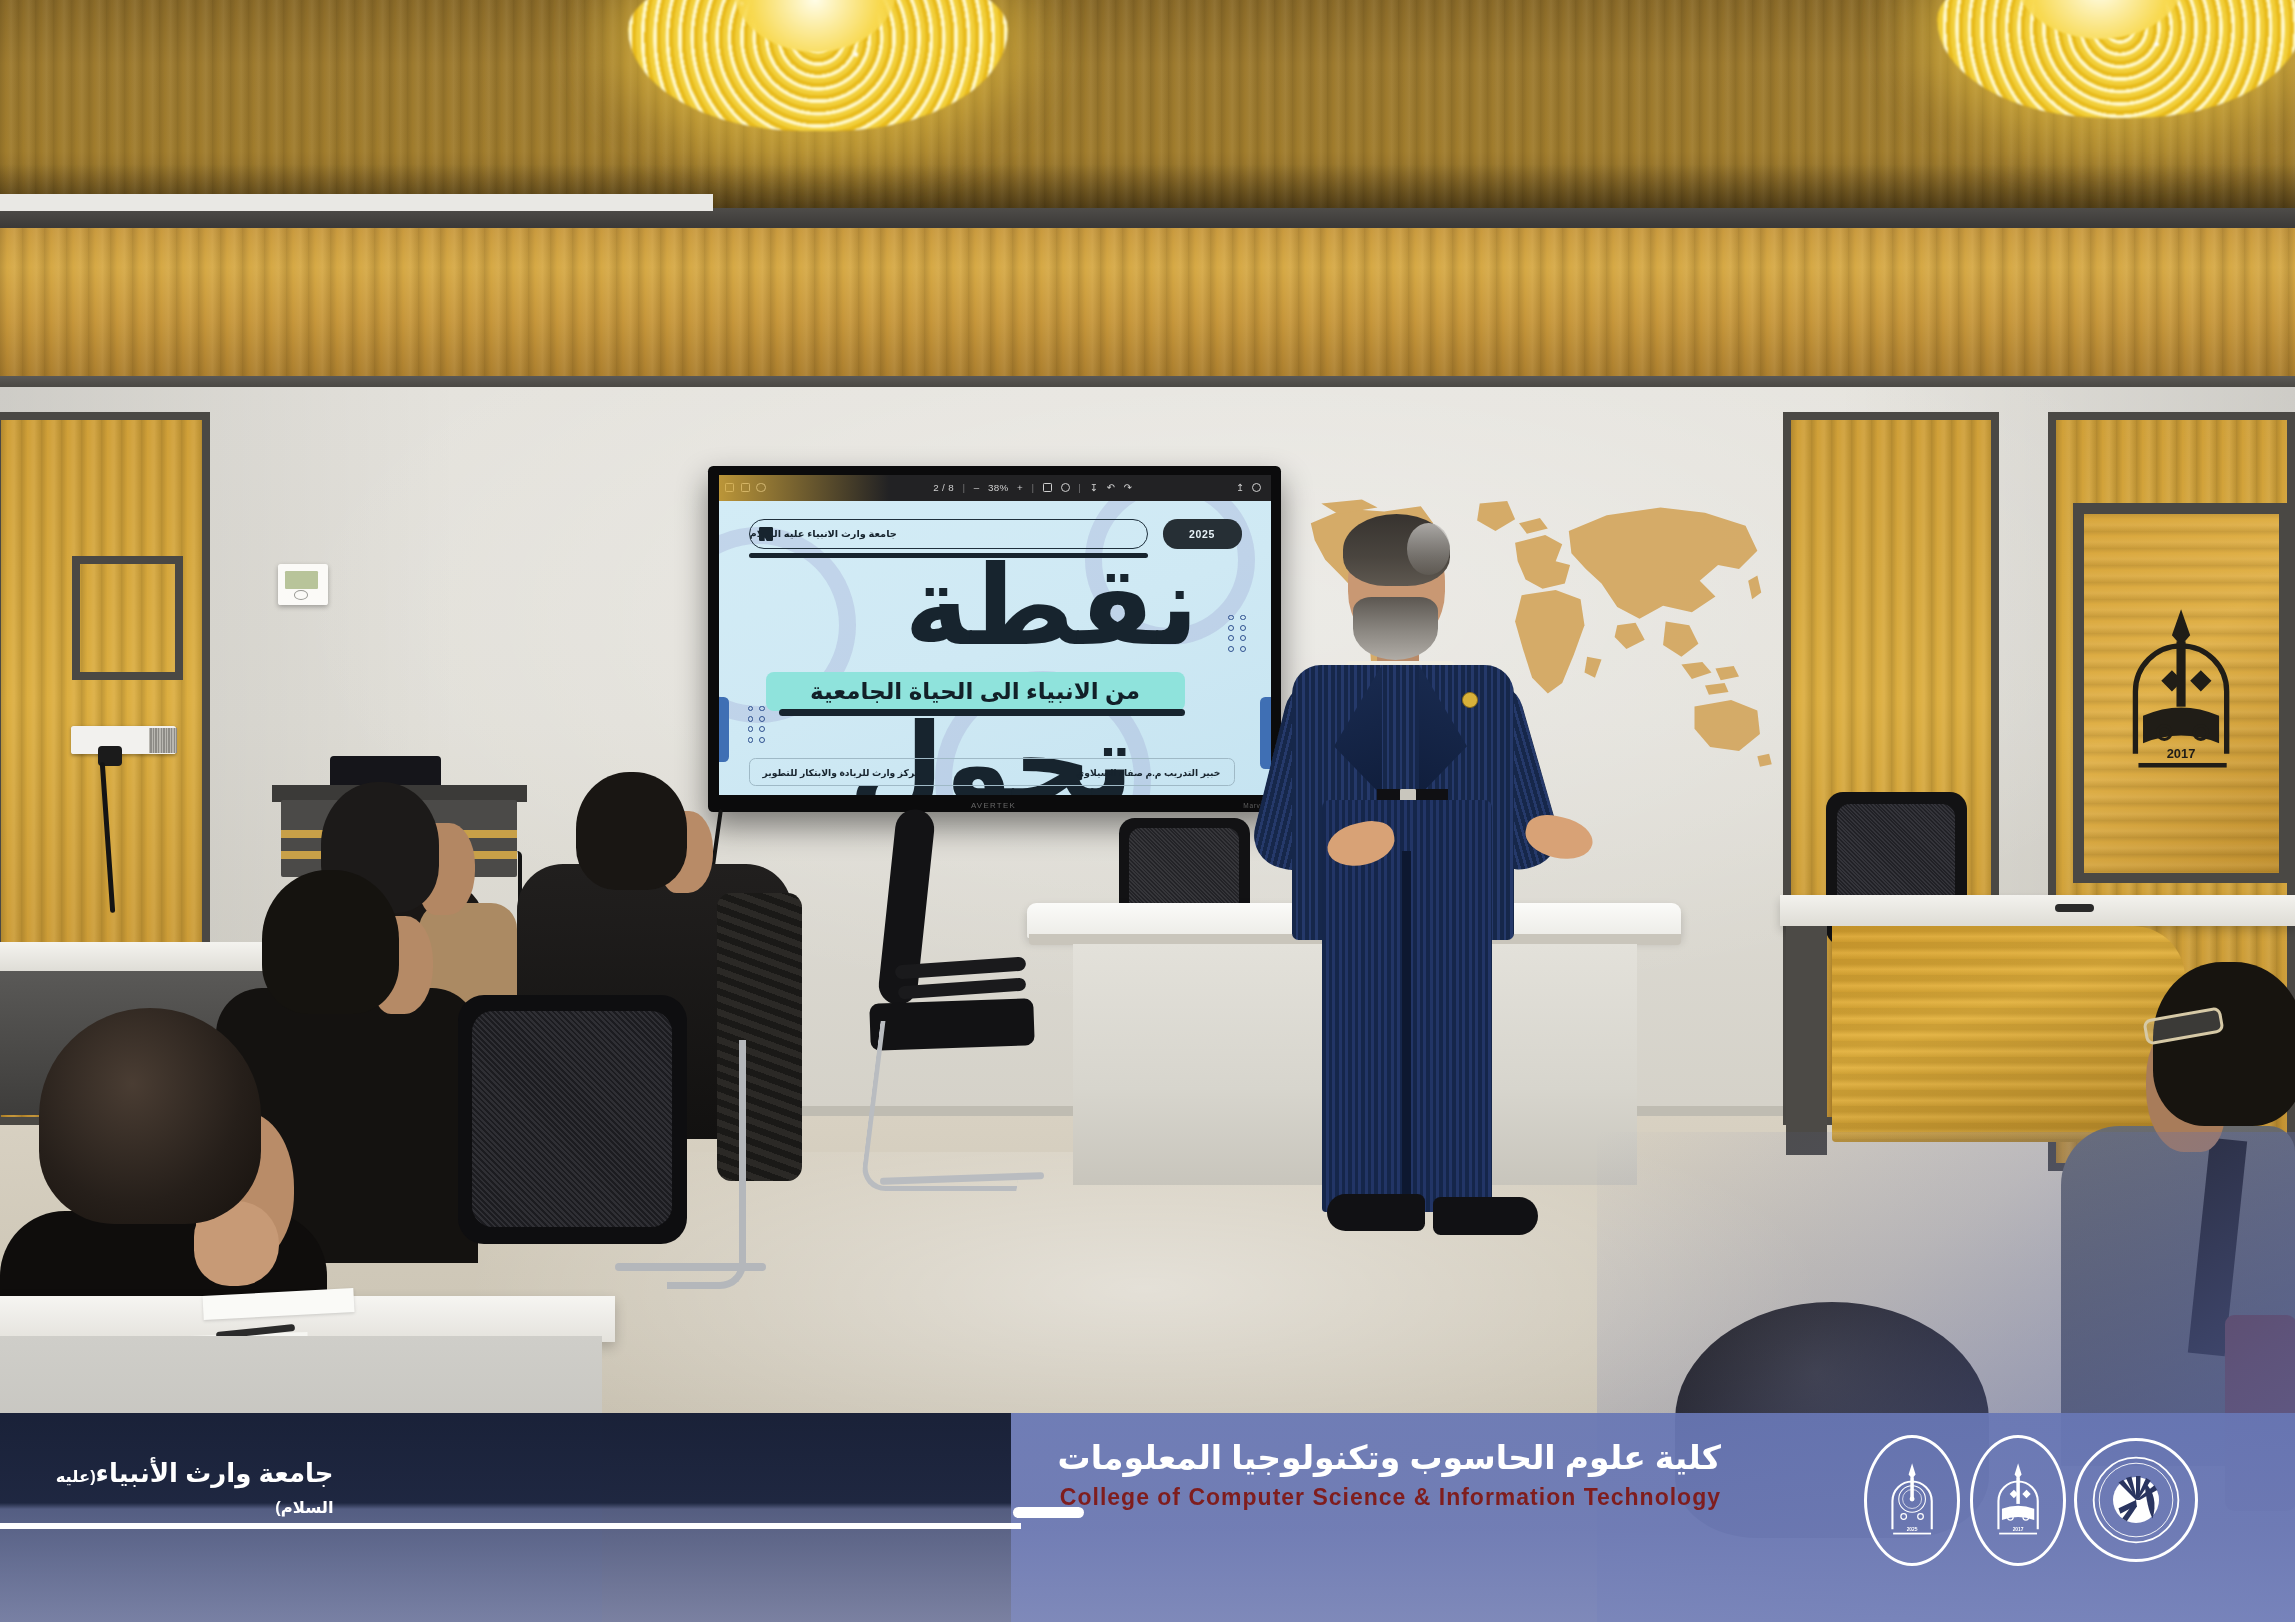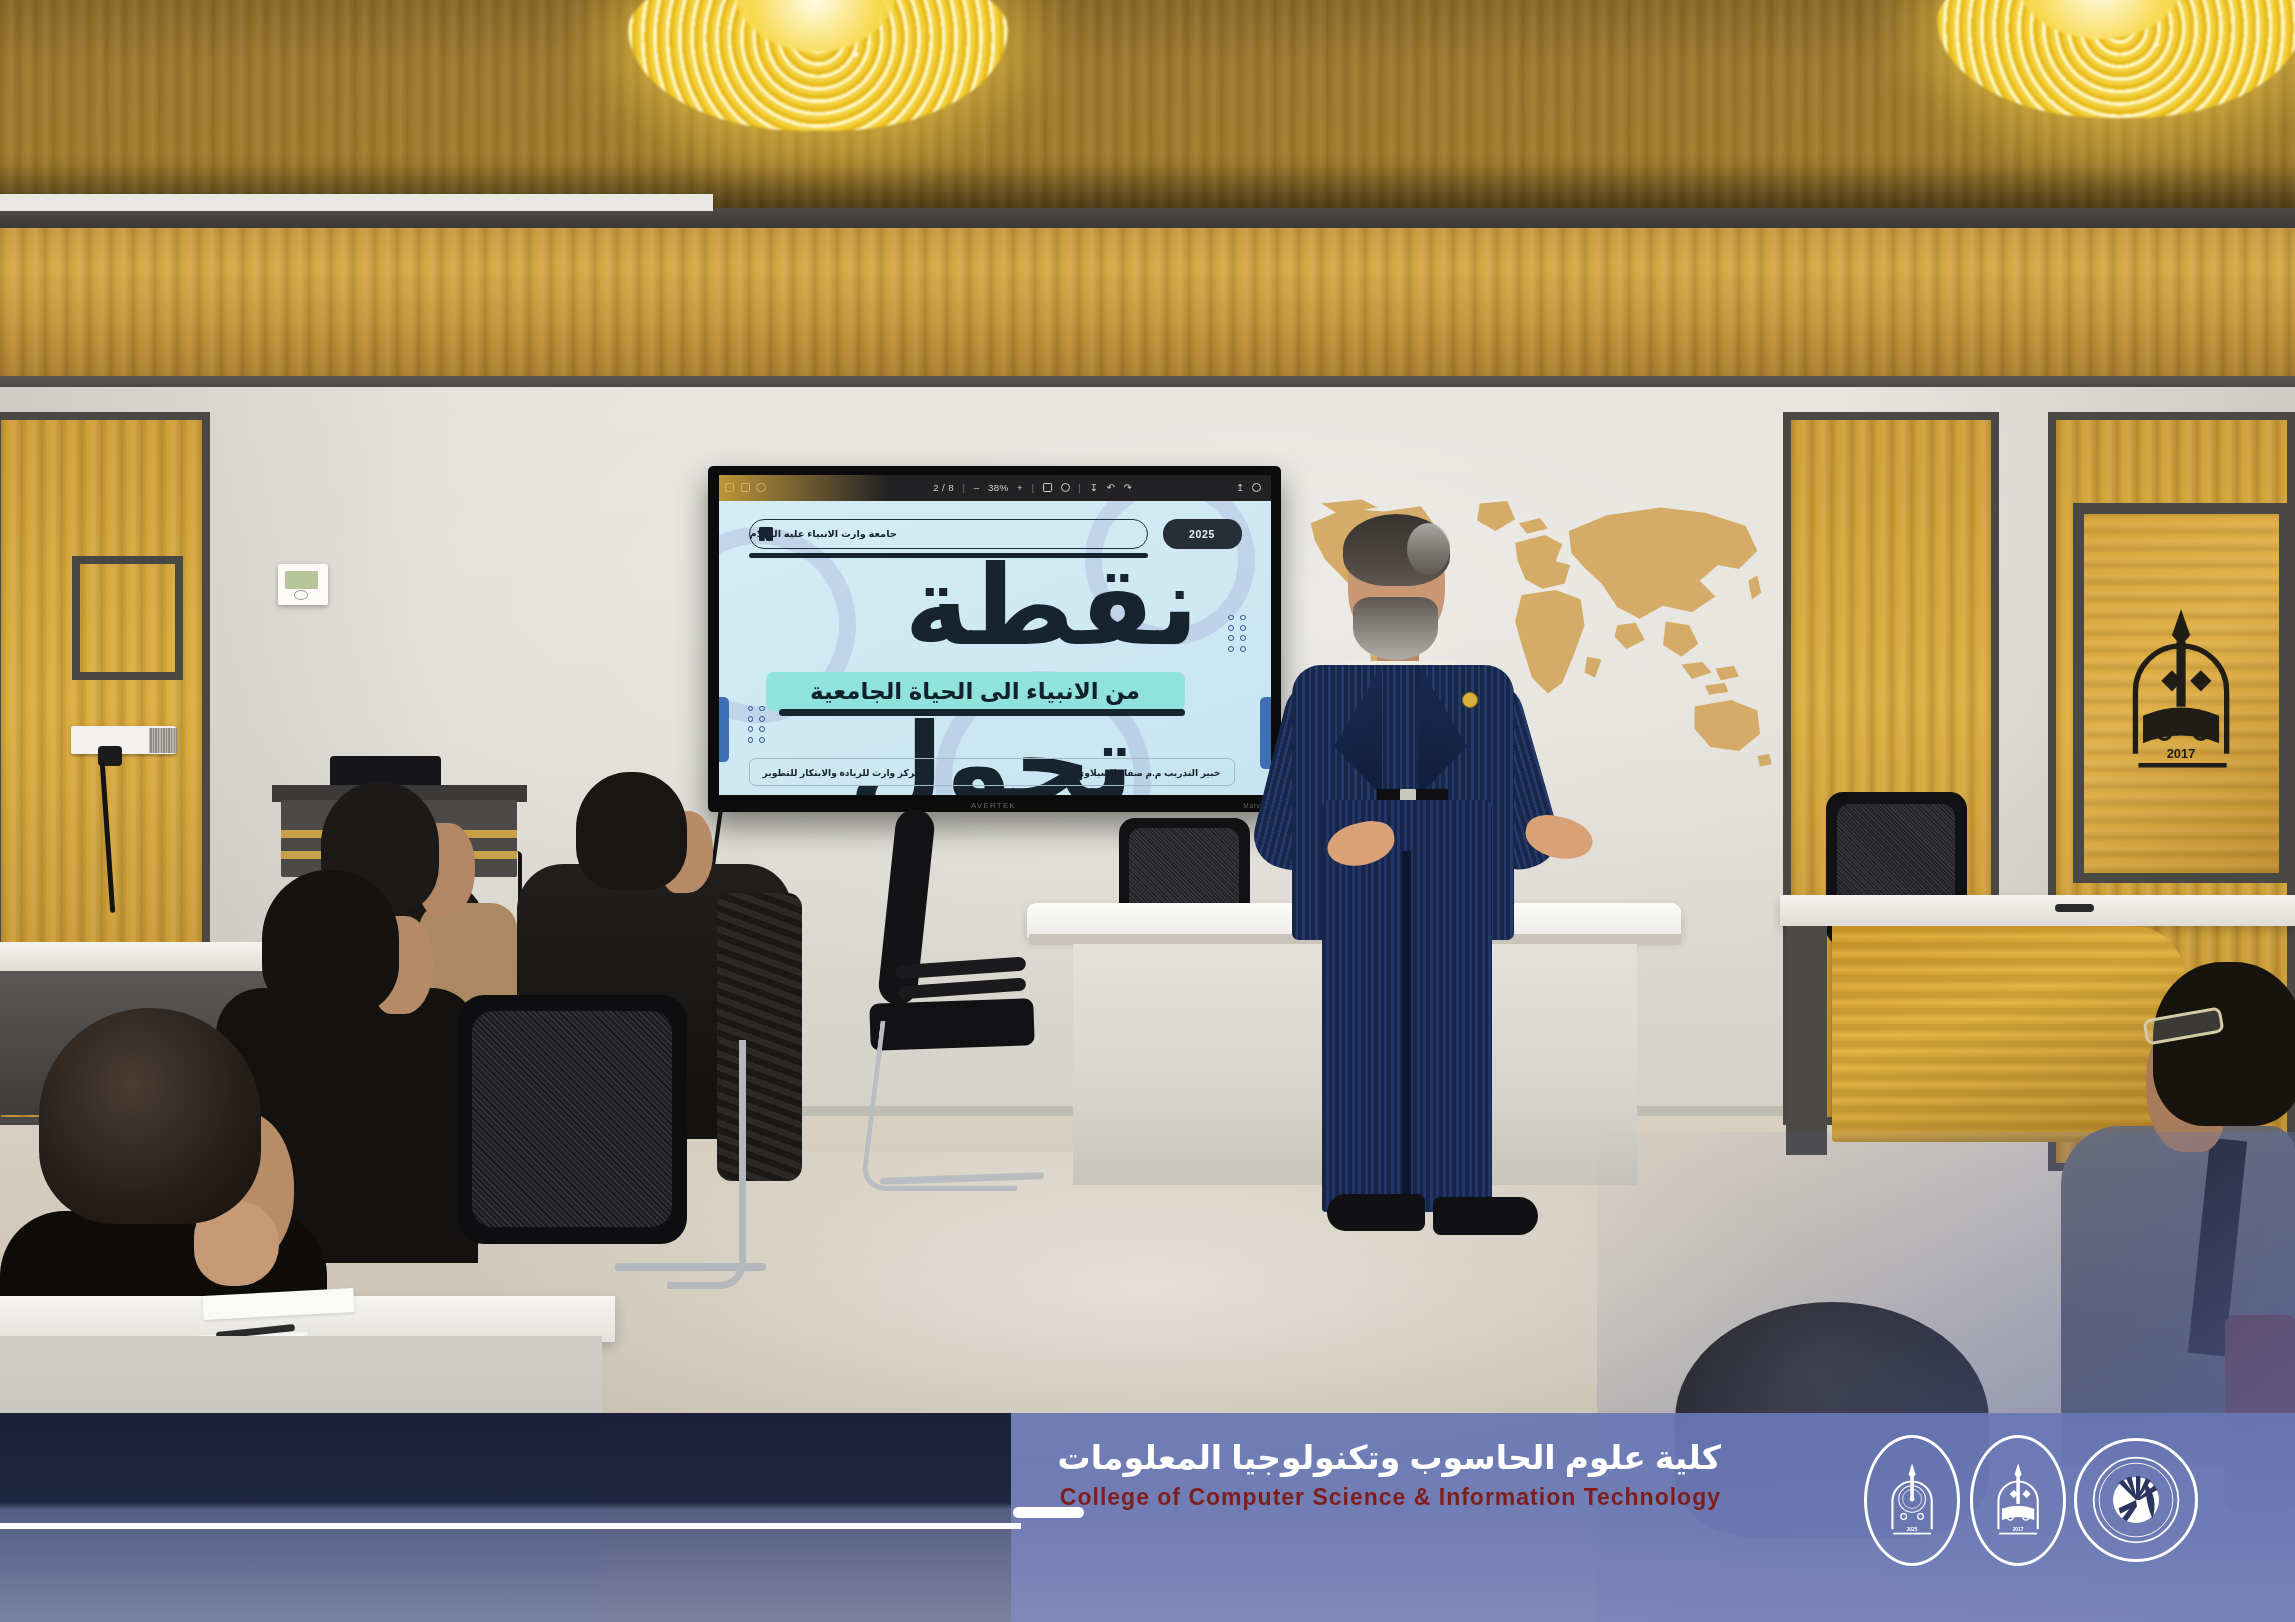--- a/index.html
+++ b/index.html
@@ -606,20 +606,23 @@
   <div class="abs" id="b1-face"></div>
   <div class="abs" id="b1-hair"></div>
   <div class="abs" id="b1-glass"></div>
   <div class="abs" id="b2-hair"></div>
 
   <div class="abs" id="scrim-right"></div>
 
   <div class="abs" id="footer-left"></div>
   <div class="abs" id="footer-right"></div>
 
+  <div class="abs" id="footer-left-text">
+    <span>جامعة وارث الأنبياء</span><small>(عليه السلام)</small>
+  </div>
   <div class="abs" id="footer-rule"></div>
 
   <div class="abs" id="footer-dash"></div>
   <div class="abs" id="footer-ar">كلية علوم الحاسوب وتكنولوجيا المعلومات</div>
   <div class="abs" id="footer-en">College of Computer Science &amp; Information Technology</div>
 
   <div class="flogo" id="flogo1">
     <svg class="logo-svg" viewBox="0 0 200 230">
       <g fill="none" stroke="#fff" stroke-width="6">
         <path d="M44 196 V116 A56 56 0 0 1 156 116 V196"></path>

